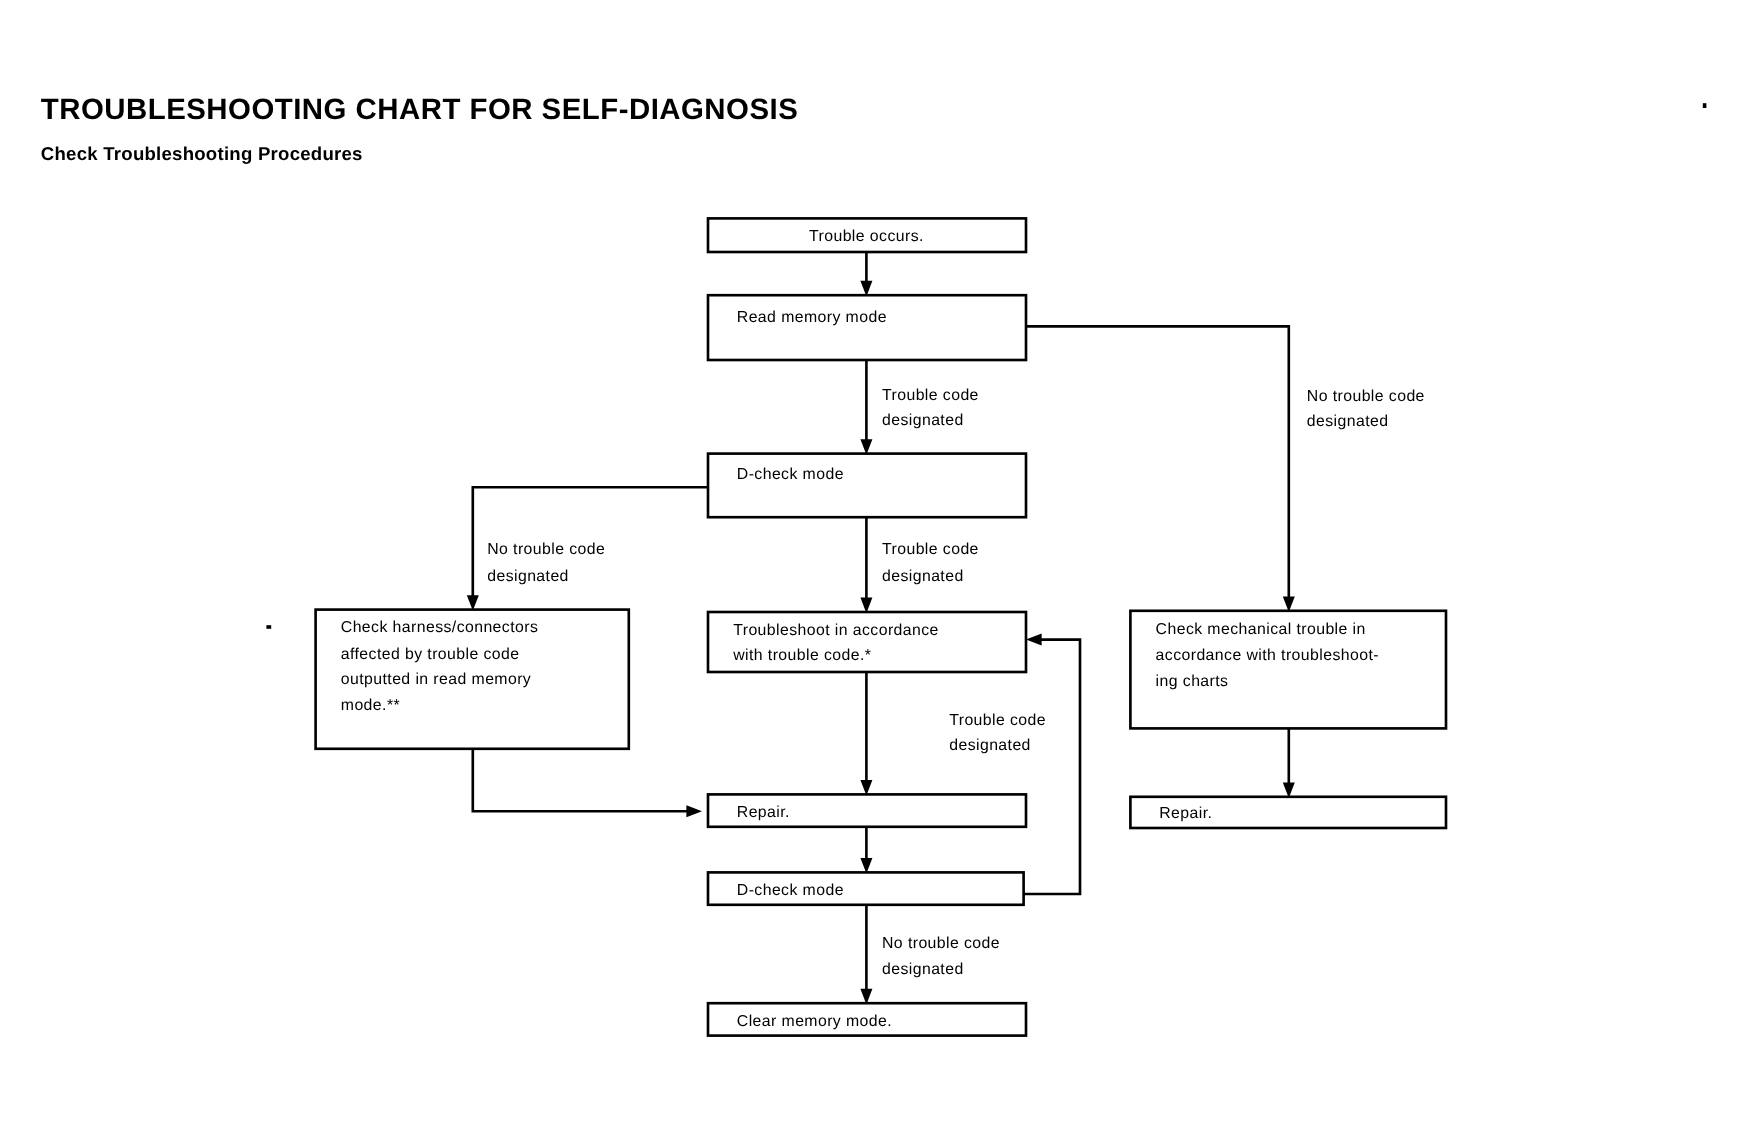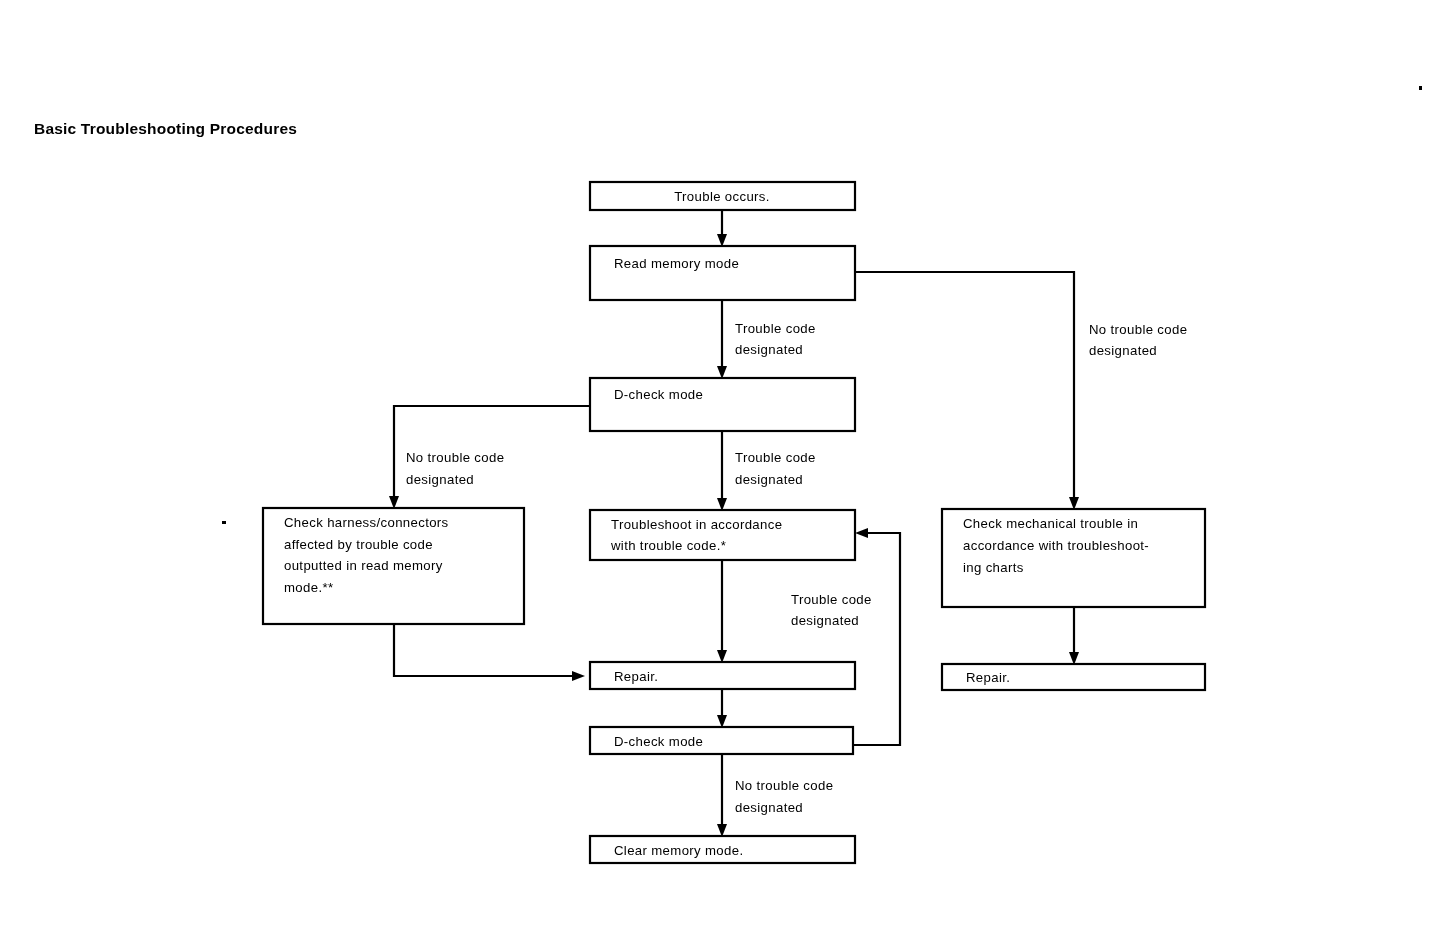--- a/index.html
+++ b/index.html
@@ -80,21 +80,22 @@
   .speck {
     position: absolute;
     background: #000;
   }
 </style>
 </head>
 <body>
 
 <div id="page">
 
-  <div class="subtitle">Basic Troubleshooting Procedures</div>
+  <div class="title">TROUBLESHOOTING CHART FOR SELF-DIAGNOSIS</div>
+  <div class="subtitle">Check Troubleshooting Procedures</div>
 
   <div class="speck" style="left:1419px; top:86px; width:3px; height:4px;"></div>
   <div class="speck" style="left:222px; top:521px; width:4px; height:3px;"></div>
 
   <svg id="flow" width="1456" height="938" viewBox="0 0 1456 938">
 
     <g>
       <path class="conn" d="M 722,210 L 722,240"></path>
       <polygon class="arrowhead" points="722,247 717,234 727,234"></polygon>
     </g>

